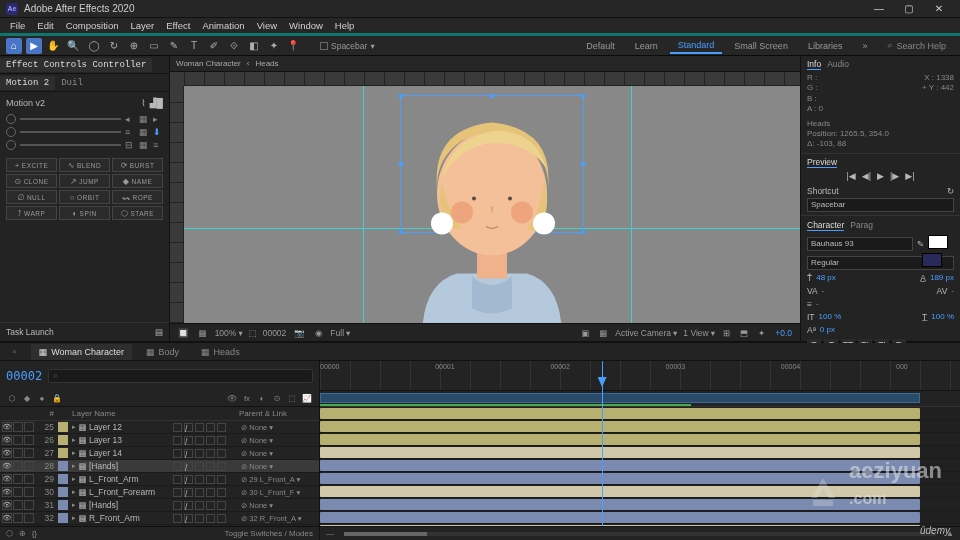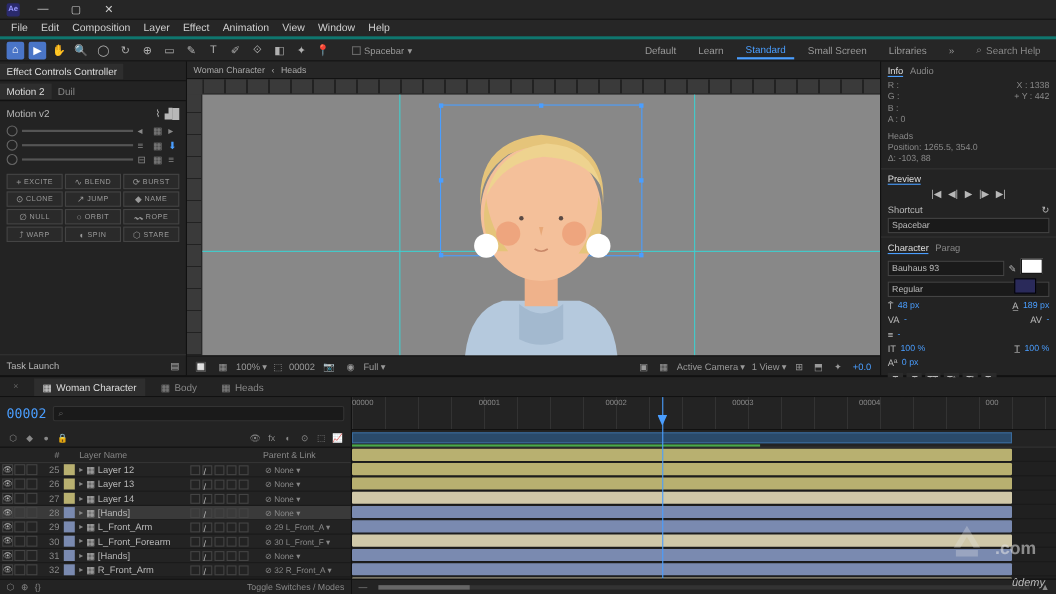--- a/index.html
+++ b/index.html
@@ -25,21 +25,21 @@
   .toolbar .search { display: flex; align-items: center; gap: 4px; color: #888; font-size: 9px; padding: 0 8px; }
   .snap-group { display: flex; align-items: center; gap: 3px; font-size: 8.5px; color: #999; }
   .snapck { width: 8px; height: 8px; border: 1px solid #666; }
 
   
   .main { display: flex; height: 285px; }
 
   
   .leftcol { width: 170px; background: #232323; display: flex; flex-direction: column; border-right: 1px solid #111; }
   .panelhdr { height: 18px; background: #232323; display: flex; align-items: center; font-size: 9px; border-bottom: 1px solid #111; }
-  .paneltab { padding: 2px 6px; color: #888; }
+  .paneltab { padding: 2px 6px; color: #888; font-family: Liberation Mono, monospace; }
   .paneltab.active { background: #2e2e2e; color: #ddd; }
   .motionpanel { padding: 6px; flex: 1; }
   .mp-title { display: flex; align-items: center; gap: 4px; margin-bottom: 6px; font-size: 9px; }
   .mp-row { display: flex; align-items: center; gap: 4px; margin-bottom: 3px; }
   .mp-knob { width: 10px; height: 10px; border-radius: 50%; border: 1px solid #666; }
   .mp-slider { flex: 1; height: 2px; background: #555; position: relative; }
   .mp-end { width: 10px; height: 10px; color: #888; font-size: 9px; }
   .mp-grid { display: grid; grid-template-columns: repeat(3, 1fr); gap: 2px; margin-top: 8px; }
   .mp-btn { height: 14px; background: #2a2a2a; border: 1px solid #444; display: flex; align-items: center; justify-content: center; font-size: 6.5px; color: #999; letter-spacing: 0.5px; }
   .mp-btn .dot { font-size: 8px; margin-right: 2px; }
@@ -128,20 +128,21 @@
 
   .watermark { position: absolute; right: 18px; bottom: 30px; color: rgba(230,230,230,0.55); font-size: 22px; font-weight: 600; display: flex; align-items: flex-end; gap: 6px; pointer-events: none; }
   .watermark svg { opacity: 0.55; }
   .udemy { position: absolute; right: 10px; bottom: 4px; color: #bbb; font-size: 10px; font-style: italic; }
 </style>
 </head>
 <body>
 
 <div class="titlebar">
   <div class="ae-icon">Ae</div>
+  <div class="title">Adobe After Effects 2020</div>
   <div class="wbtn">—</div>
   <div class="wbtn">▢</div>
   <div class="wbtn">✕</div>
 </div>
 
 <div class="menubar">
   <span>File</span>
   <span>Edit</span>
   <span>Composition</span>
   <span>Layer</span>
@@ -677,15 +678,15 @@
         <span>▲</span>
       </div>
     </div>
   </div>
 </div>
 
 <div class="watermark">
   <svg width="40" height="40" viewBox="0 0 40 40">
       <path d="M8 28 L20 8 L32 28 L26 28 L20 18 L14 28 Z M10 30 L30 30 L30 36 L10 36 Z" fill="rgba(230,230,230,0.55)"></path>
     </svg>
-  <div><br><span style="font-size:16px">.com</span></div>
+  <div><span>aeziyuan</span><br><span style="font-size:16px">.com</span></div>
 </div>
 <div class="udemy">ûdemy</div>
 
 </body></html>

